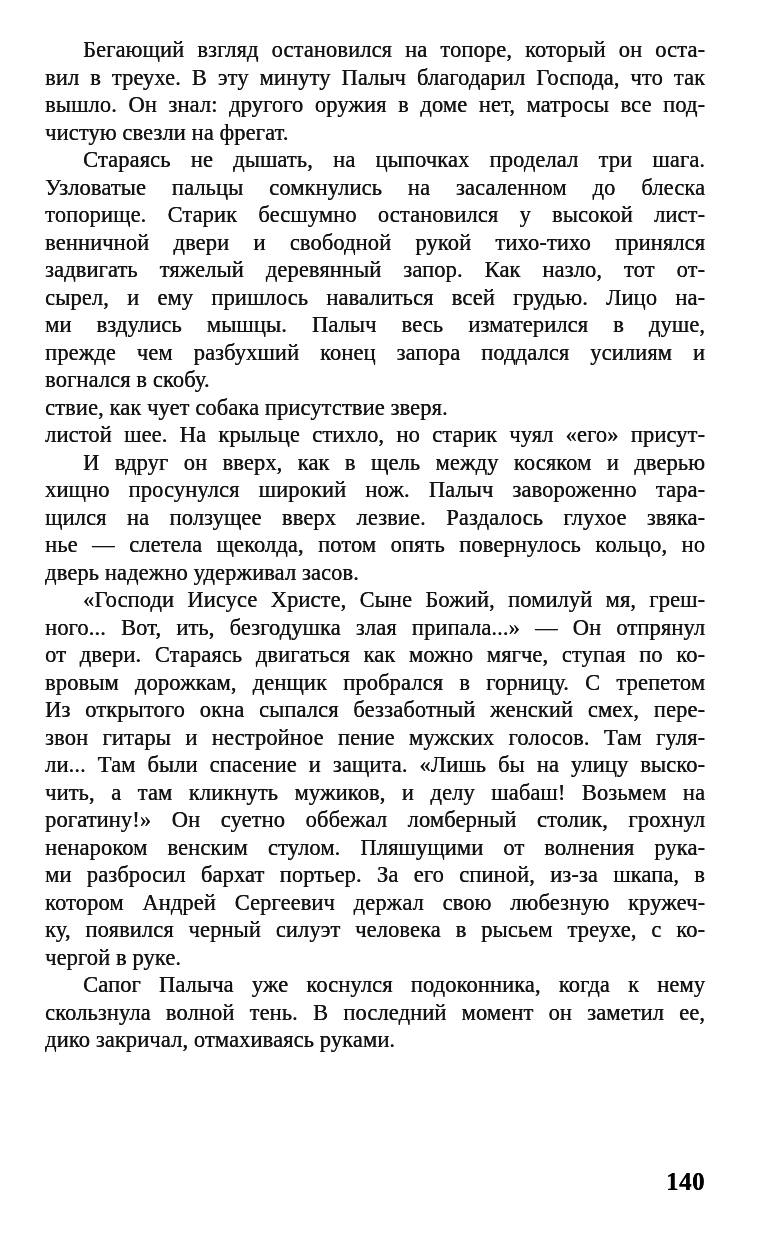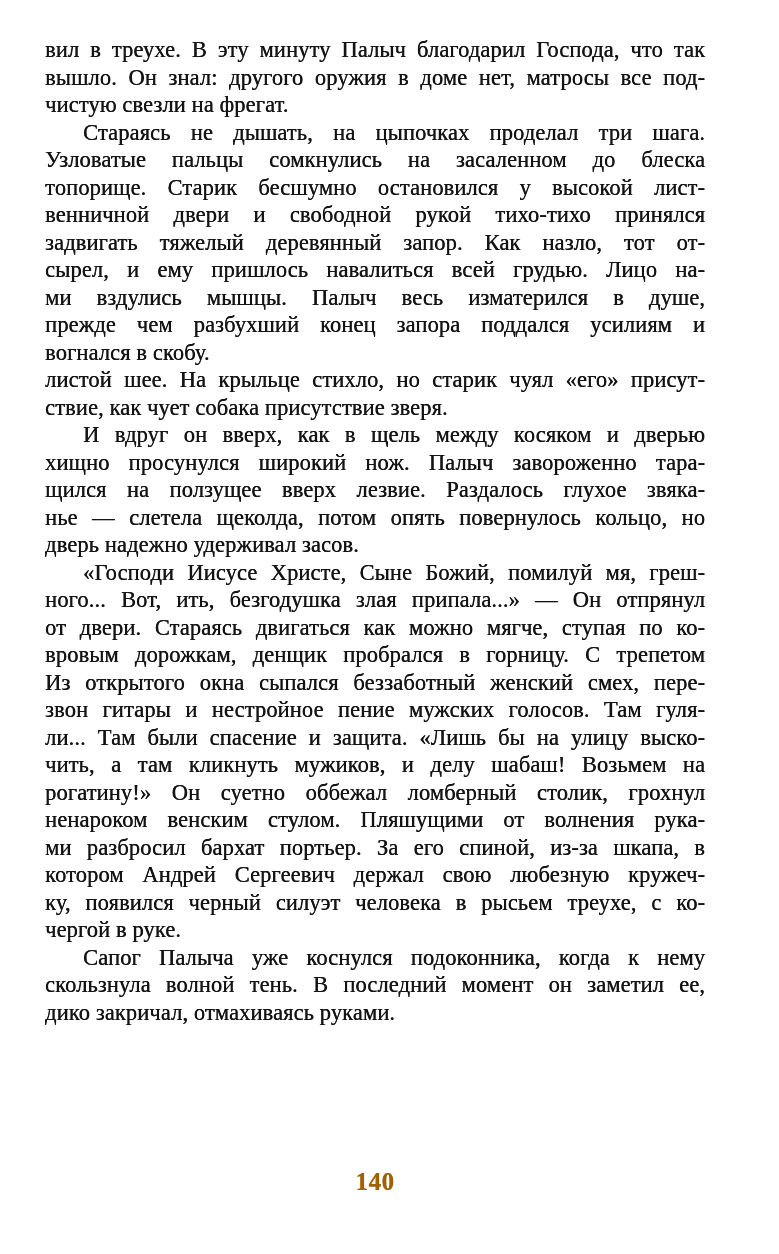--- a/index.html
+++ b/index.html
@@ -40,52 +40,53 @@
     text-indent: 38px;
   }
   .line.para-end {
     text-align-last: left;
   }
   .page-number {
     position: absolute;
     left: 45px;
     top: 1168px;
     width: 660px;
-    text-align: center;
+    text-align: right;
     font-size: 25px;
     font-weight: bold;
     letter-spacing: 0.5px;
-    color: #a16207;
+    color: #000000;
     text-shadow: 0.3px 0 0 currentColor;
   }
 </style>
 </head>
 <body>
 
 <div class="page">
   <div class="text-block">
       <div class="paragraph">
+        <div class="line first">Бегающий взгляд остановился на топоре, который он оста-</div>
         <div class="line">вил в треухе. В эту минуту Палыч благодарил Господа, что так</div>
         <div class="line">вышло. Он знал: другого оружия в доме нет, матросы все под-</div>
         <div class="line para-end">чистую свезли на фрегат.</div>
       </div>
       <div class="paragraph">
         <div class="line first">Стараясь не дышать, на цыпочках проделал три шага.</div>
         <div class="line">Узловатые пальцы сомкнулись на засаленном до блеска</div>
         <div class="line">топорище. Старик бесшумно остановился у высокой лист-</div>
         <div class="line">венничной двери и свободной рукой тихо-тихо принялся</div>
         <div class="line">задвигать тяжелый деревянный запор. Как назло, тот от-</div>
         <div class="line">сырел, и ему пришлось навалиться всей грудью. Лицо на-</div>
         <div class="line">ми вздулись мышцы. Палыч весь изматерился в душе,</div>
         <div class="line">прежде чем разбухший конец запора поддался усилиям и</div>
         <div class="line para-end">вогнался в скобу.</div>
       </div>
       <div class="paragraph">
+        <div class="line para-end">ствие, как чует собака присутствие зверя.</div>
         <div class="line">листой шее. На крыльце стихло, но старик чуял «его» присут-</div>
-        <div class="line para-end">ствие, как чует собака присутствие зверя.</div>
       </div>
       <div class="paragraph">
         <div class="line first">И вдруг он вверх, как в щель между косяком и дверью</div>
         <div class="line">хищно просунулся широкий нож. Палыч завороженно тара-</div>
         <div class="line">щился на ползущее вверх лезвие. Раздалось глухое звяка-</div>
         <div class="line">нье — слетела щеколда, потом опять повернулось кольцо, но</div>
         <div class="line para-end">дверь надежно удерживал засов.</div>
       </div>
       <div class="paragraph">
         <div class="line first">«Господи Иисусе Христе, Сыне Божий, помилуй мя, греш-</div>

